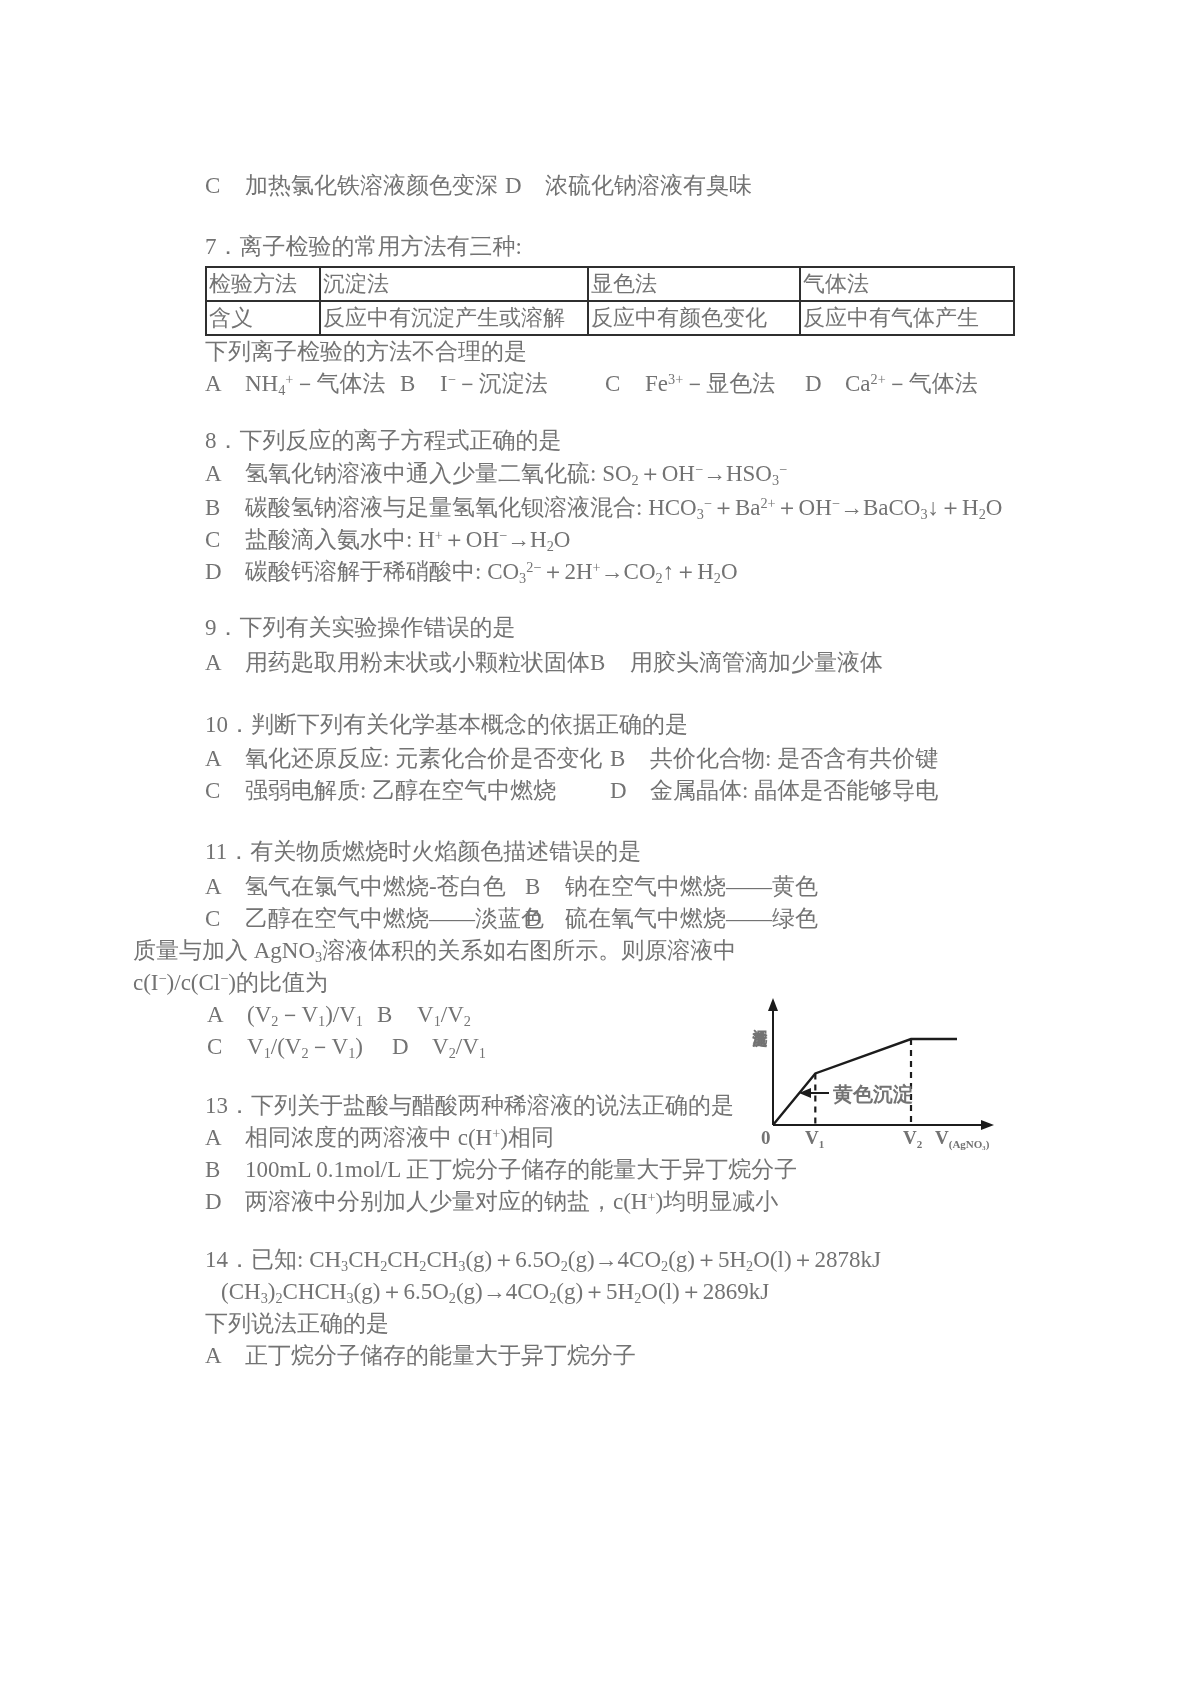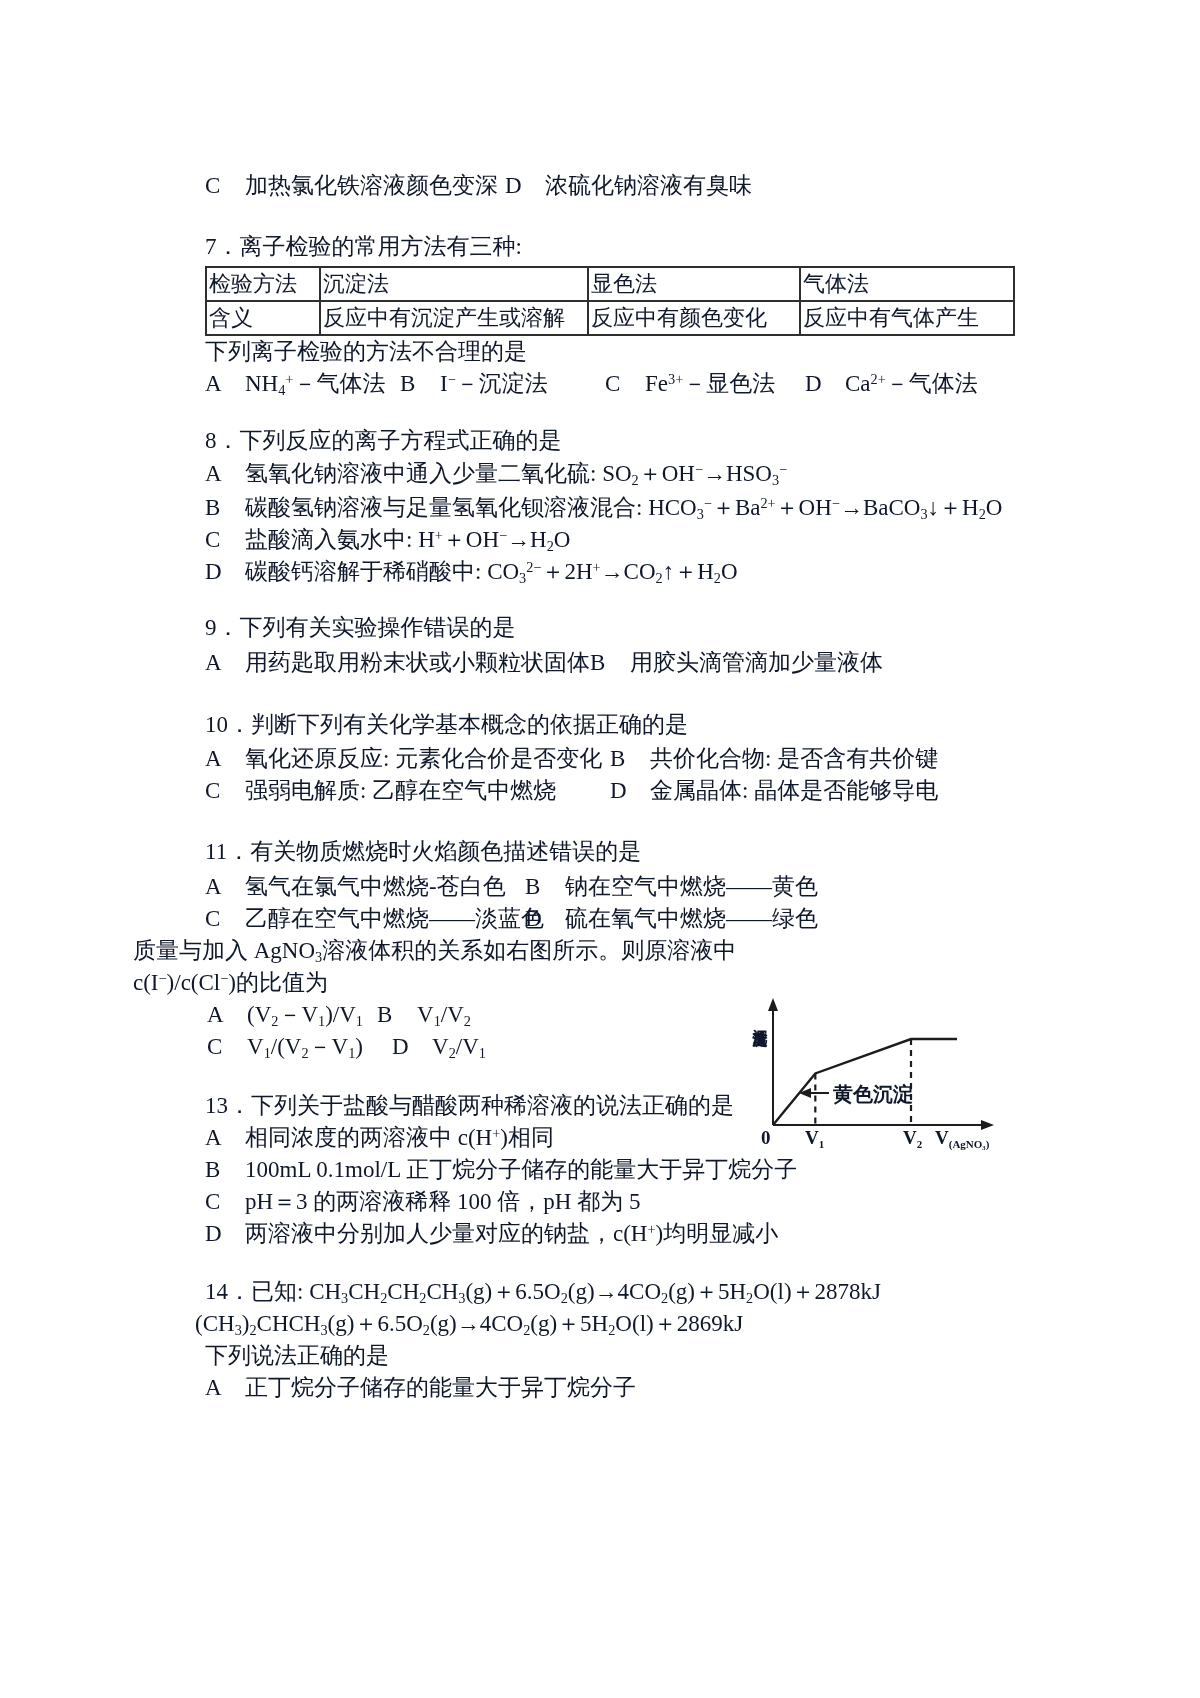--- a/index.html
+++ b/index.html
@@ -1,18 +1,18 @@
 <!DOCTYPE html>
 <html><head>
 <meta charset="utf-8">
 <style>
   html,body{margin:0;padding:0;background:#6b6b6b;}
   .page{
     position:relative;width:1200px;height:1698px;background:#ffffff;
-    color:#0f172a;font-family:"Liberation Serif","DejaVu Serif",serif;
+    color:#737373;font-family:"Liberation Serif","DejaVu Serif",serif;
     font-size:23px;overflow:hidden;margin:0 auto;
   }
   .content{position:absolute;left:133px;top:170px;width:940px;}
   .ln{line-height:32px;margin-left:72px;white-space:nowrap;}
   .ln.flush{margin-left:0;}
   .opt{display:inline-block;white-space:nowrap;vertical-align:top;}
   .letter{display:inline-block;min-width:40px;}
   sub,sup{font-size:0.62em;line-height:0;}
   sub{vertical-align:-4px;}
   sup{vertical-align:7px;}
@@ -103,25 +103,24 @@
     <div class="ln" style="margin-left:74px">
       <span class="opt" style="width:170px"><span class="letter">A</span><span>(V<sub>2</sub>－V<sub>1</sub>)/V<sub>1</sub></span></span><span class="opt"><span class="letter">B</span><span>V<sub>1</sub>/V<sub>2</sub></span></span>
     </div>
     <div class="ln" style="margin-left:74px">
       <span class="opt" style="width:185px"><span class="letter">C</span><span>V<sub>1</sub>/(V<sub>2</sub>－V<sub>1</sub>)</span></span><span class="opt"><span class="letter">D</span><span>V<sub>2</sub>/V<sub>1</sub></span></span>
     </div>
 
     <div class="ln" style="margin-top:27px">13．下列关于盐酸与醋酸两种稀溶液的说法正确的是</div>
     <div class="ln"><span class="letter">A</span><span>相同浓度的两溶液中 c(H<sup>+</sup>)相同</span></div>
     <div class="ln"><span class="letter">B</span><span>100mL 0.1mol/L 正丁烷分子储存的能量大于异丁烷分子</span></div>
-    <div class="ln"><span class="letter">C</span><span>pH＝3 的两溶液稀释 100 倍，pH 都为 5</span></div>
     <div class="ln"><span class="letter">D</span><span>两溶液中分别加人少量对应的钠盐，c(H<sup>+</sup>)均明显减小</span></div>
 
     <div class="ln" style="margin-top:26px">14．已知:  CH<sub>3</sub>CH<sub>2</sub>CH<sub>2</sub>CH<sub>3</sub>(g)＋6.5O<sub>2</sub>(g)→4CO<sub>2</sub>(g)＋5H<sub>2</sub>O(l)＋2878kJ</div>
-    <div class="ln" style="margin-left:62px">(CH<sub>3</sub>)<sub>2</sub>CHCH<sub>3</sub>(g)＋6.5O<sub>2</sub>(g)→4CO<sub>2</sub>(g)＋5H<sub>2</sub>O(l)＋2869kJ</div>
+    <div class="ln" style="margin-left:88px">(CH<sub>3</sub>)<sub>2</sub>CHCH<sub>3</sub>(g)＋6.5O<sub>2</sub>(g)→4CO<sub>2</sub>(g)＋5H<sub>2</sub>O(l)＋2869kJ</div>
     <div class="ln">下列说法正确的是</div>
     <div class="ln"><span class="letter">A</span><span>正丁烷分子储存的能量大于异丁烷分子</span></div>
 
   </div>
 
   <div class="graph">
     <svg width="260" height="170" viewBox="0 0 260 170">
       <line class="ax" x1="28" y1="130" x2="28" y2="12"></line>
       <polygon class="fill" points="28,3 23,16 33,16"></polygon>
       <line class="ax" x1="28" y1="130" x2="240" y2="130"></line>

